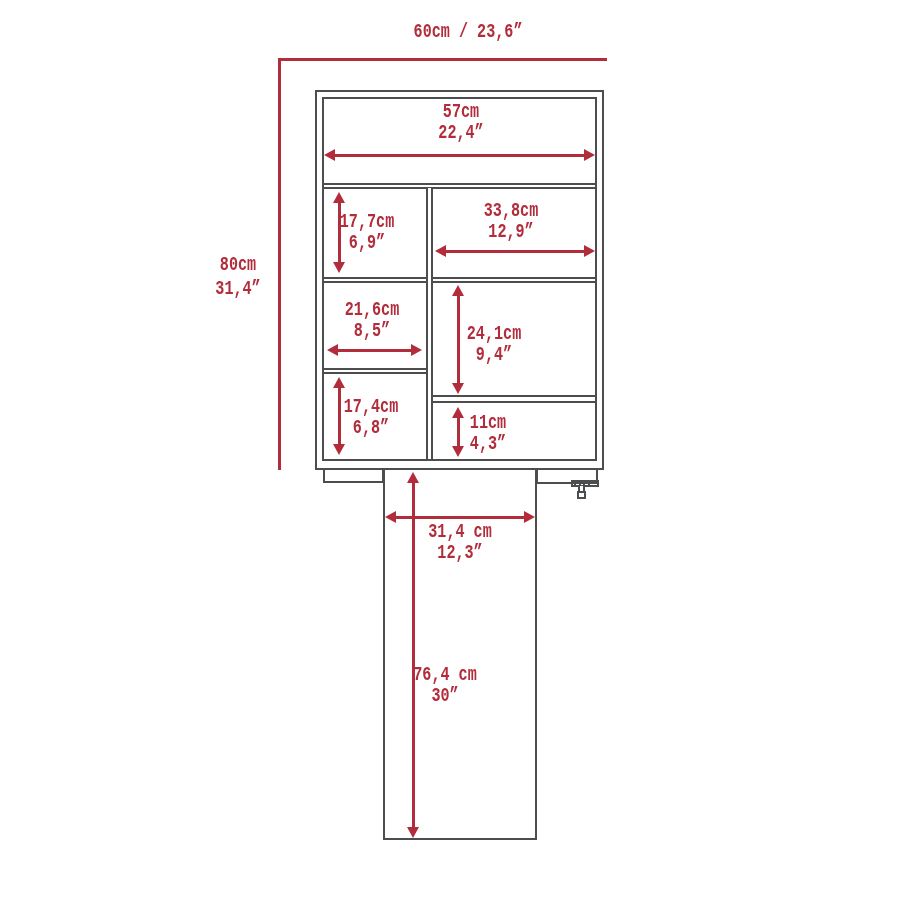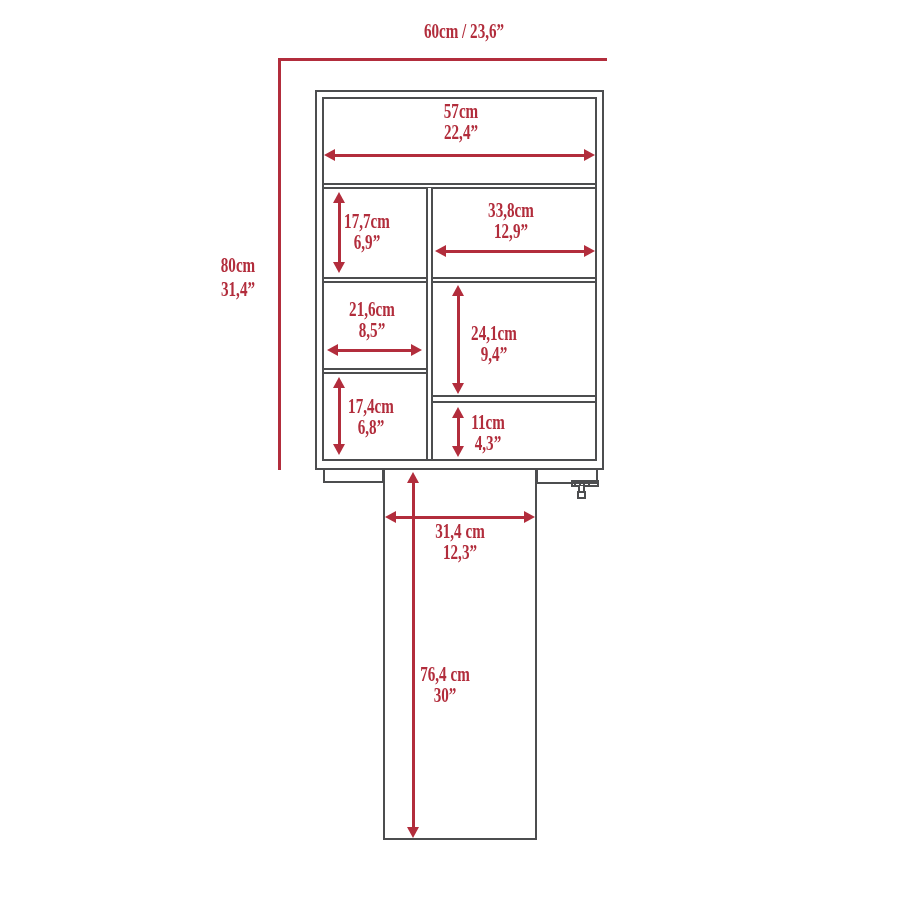--- a/index.html
+++ b/index.html
@@ -6,21 +6,21 @@
     --red:#b22d3c;
     --gray:#4c4d4f;
     --bg:#ffffff;
   }
   *{margin:0;padding:0;box-sizing:border-box;}
   html,body{background:var(--bg);}
   .canvas{
     position:relative;
     width:900px;height:900px;
     background:var(--bg);
-    font-family:Liberation Serif, serif;
+    font-family:Liberation Mono, monospace;
     overflow:hidden;
   }
   
   .part{position:absolute;border:2px solid var(--gray);background:transparent;}
   .band{position:absolute;border-top:2px solid var(--gray);border-bottom:2px solid var(--gray);background:#fff;}
   .vband{position:absolute;border-left:2px solid var(--gray);border-right:2px solid var(--gray);background:#fff;}
   .noborder-top{border-top:none;}
   
   .redline{position:absolute;background:var(--red);}
   

